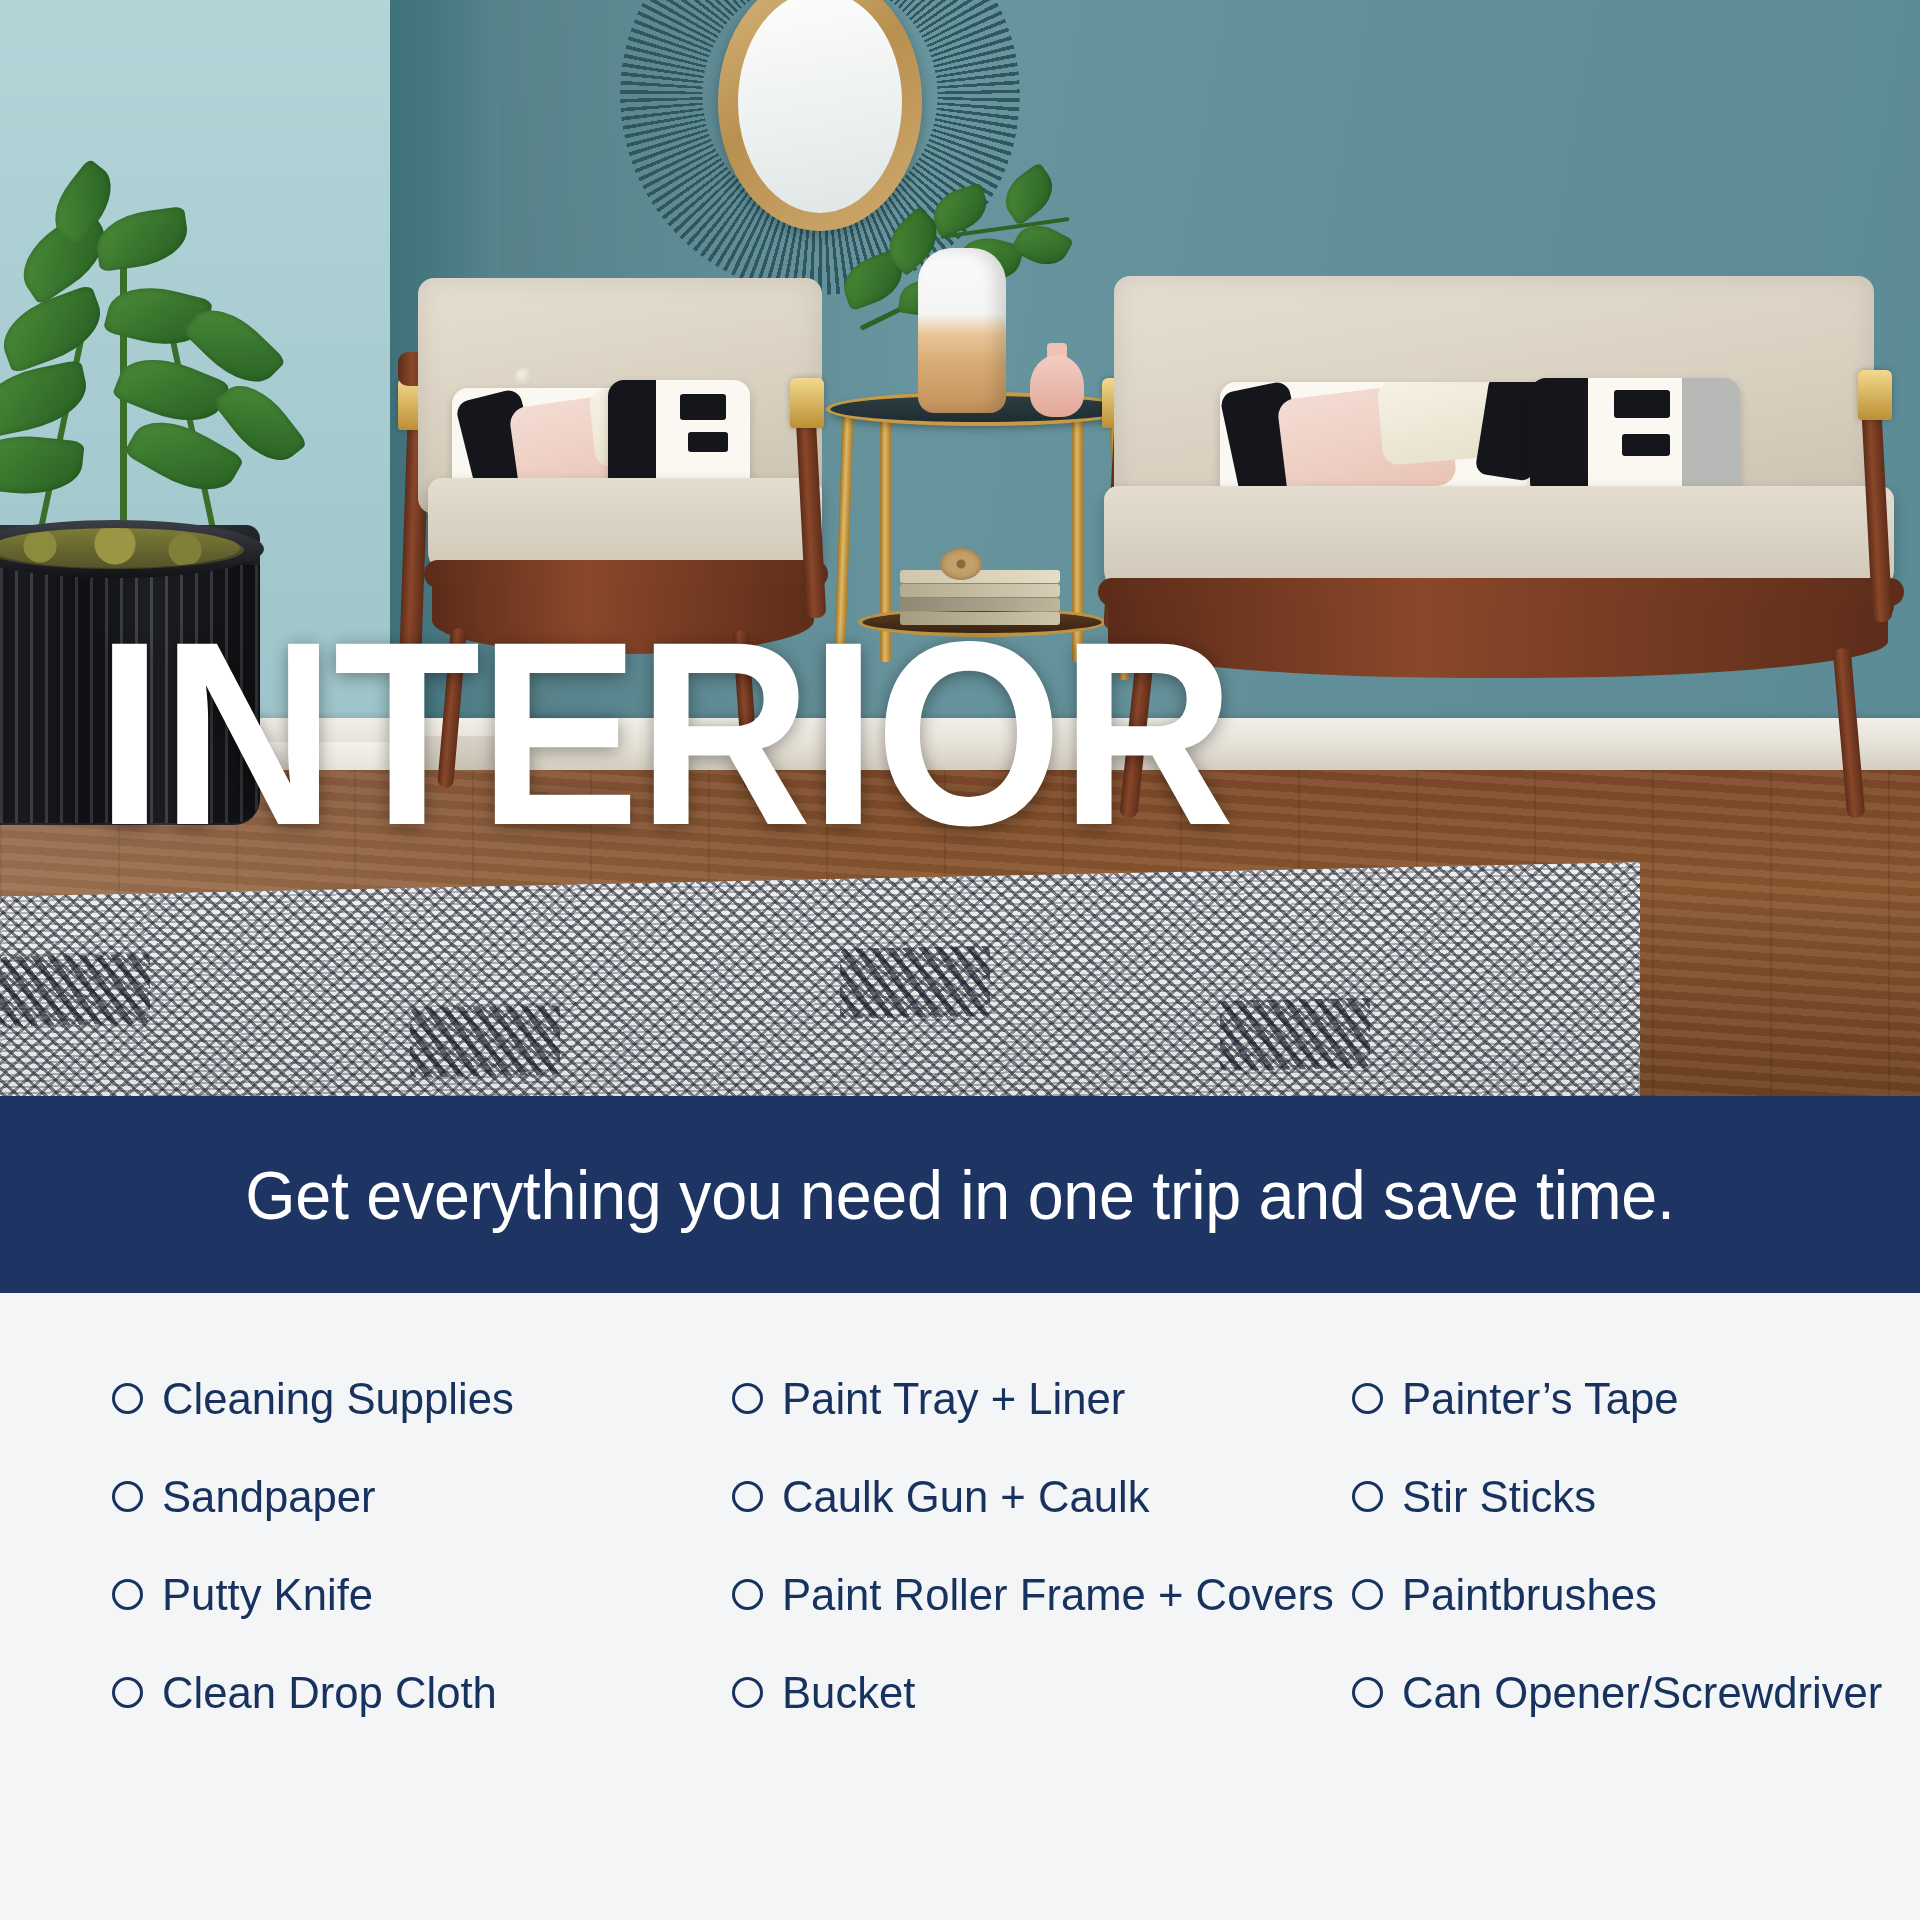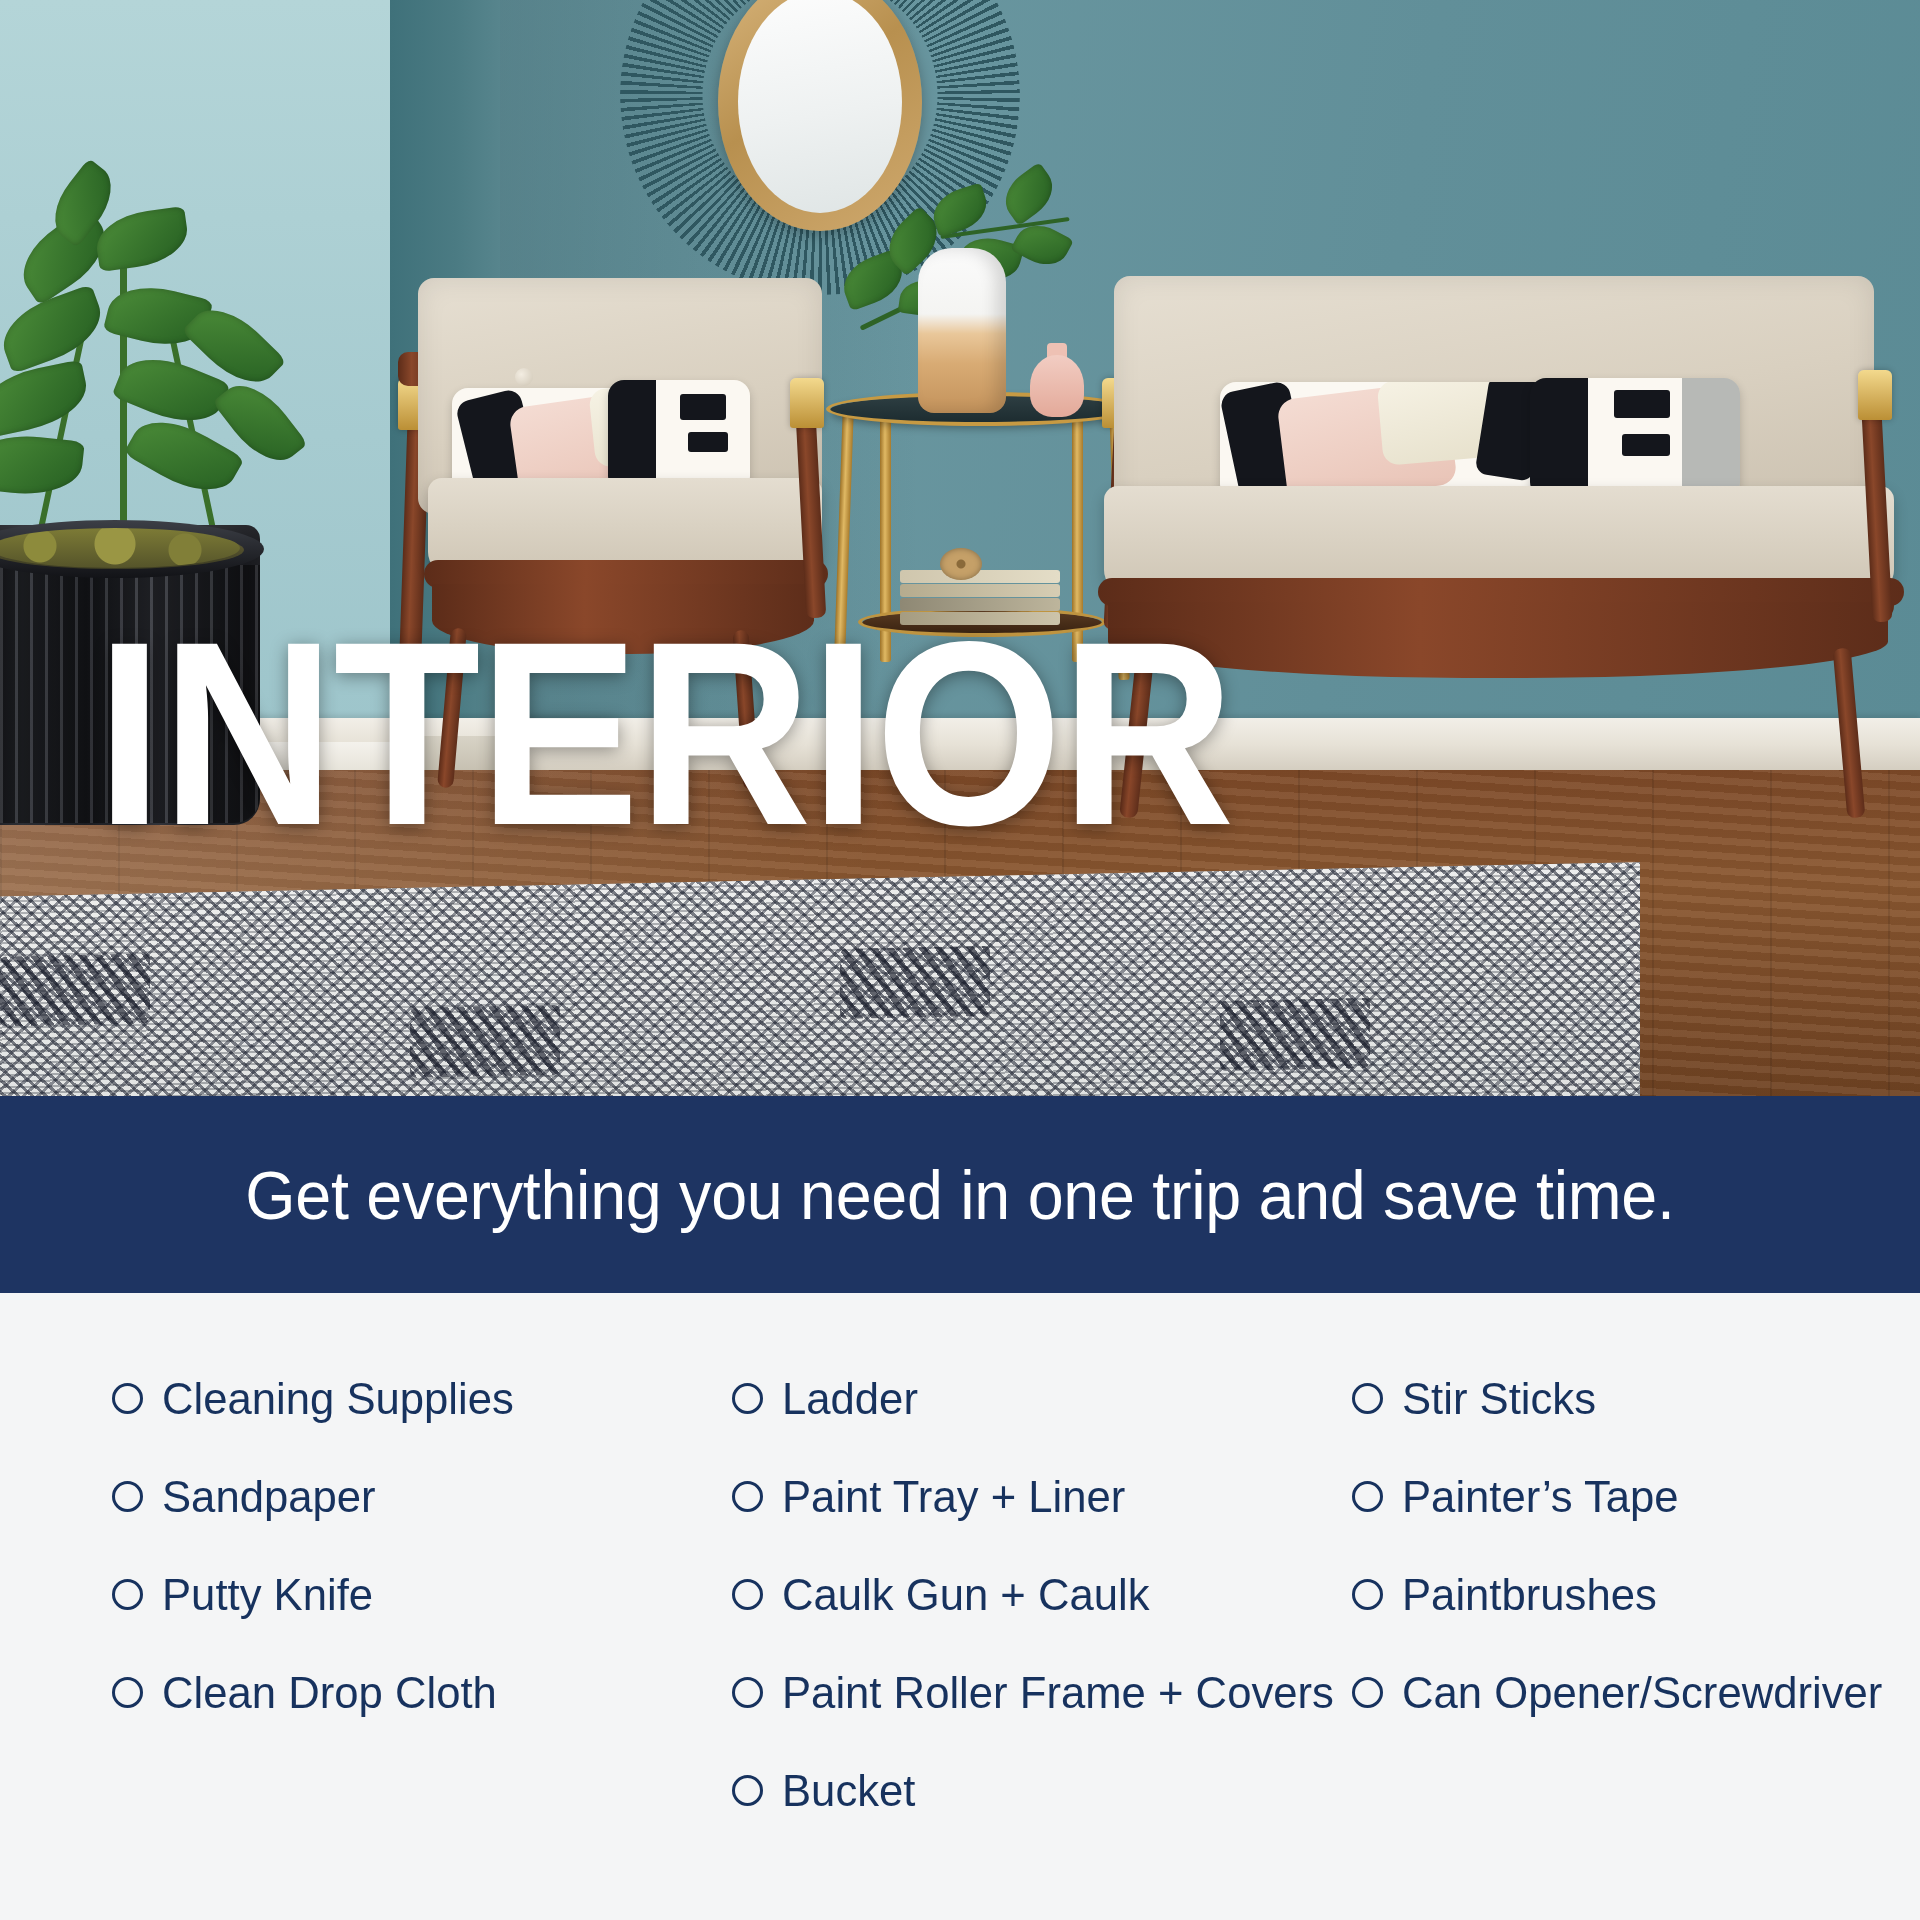--- a/index.html
+++ b/index.html
@@ -354,47 +354,43 @@
             <span class="item-label">Putty Knife</span>
           </div>
           <div class="item">
             <span class="ring"></span>
             <span class="item-label">Clean Drop Cloth</span>
           </div>
         </div>
         <div class="col">
           <div class="item">
             <span class="ring"></span>
-            <span class="item-label">Ladder</span>
-          </div>
-          <div class="item">
-            <span class="ring"></span>
             <span class="item-label">Paint Tray + Liner</span>
           </div>
           <div class="item">
             <span class="ring"></span>
             <span class="item-label">Caulk Gun + Caulk</span>
           </div>
           <div class="item">
             <span class="ring"></span>
             <span class="item-label">Paint Roller Frame + Covers</span>
           </div>
           <div class="item">
             <span class="ring"></span>
             <span class="item-label">Bucket</span>
           </div>
         </div>
         <div class="col">
           <div class="item">
             <span class="ring"></span>
+            <span class="item-label">Painter’s Tape</span>
+          </div>
+          <div class="item">
+            <span class="ring"></span>
             <span class="item-label">Stir Sticks</span>
-          </div>
-          <div class="item">
-            <span class="ring"></span>
-            <span class="item-label">Painter’s Tape</span>
           </div>
           <div class="item">
             <span class="ring"></span>
             <span class="item-label">Paintbrushes</span>
           </div>
           <div class="item">
             <span class="ring"></span>
             <span class="item-label">Can Opener/Screwdriver</span>
           </div>
         </div>

